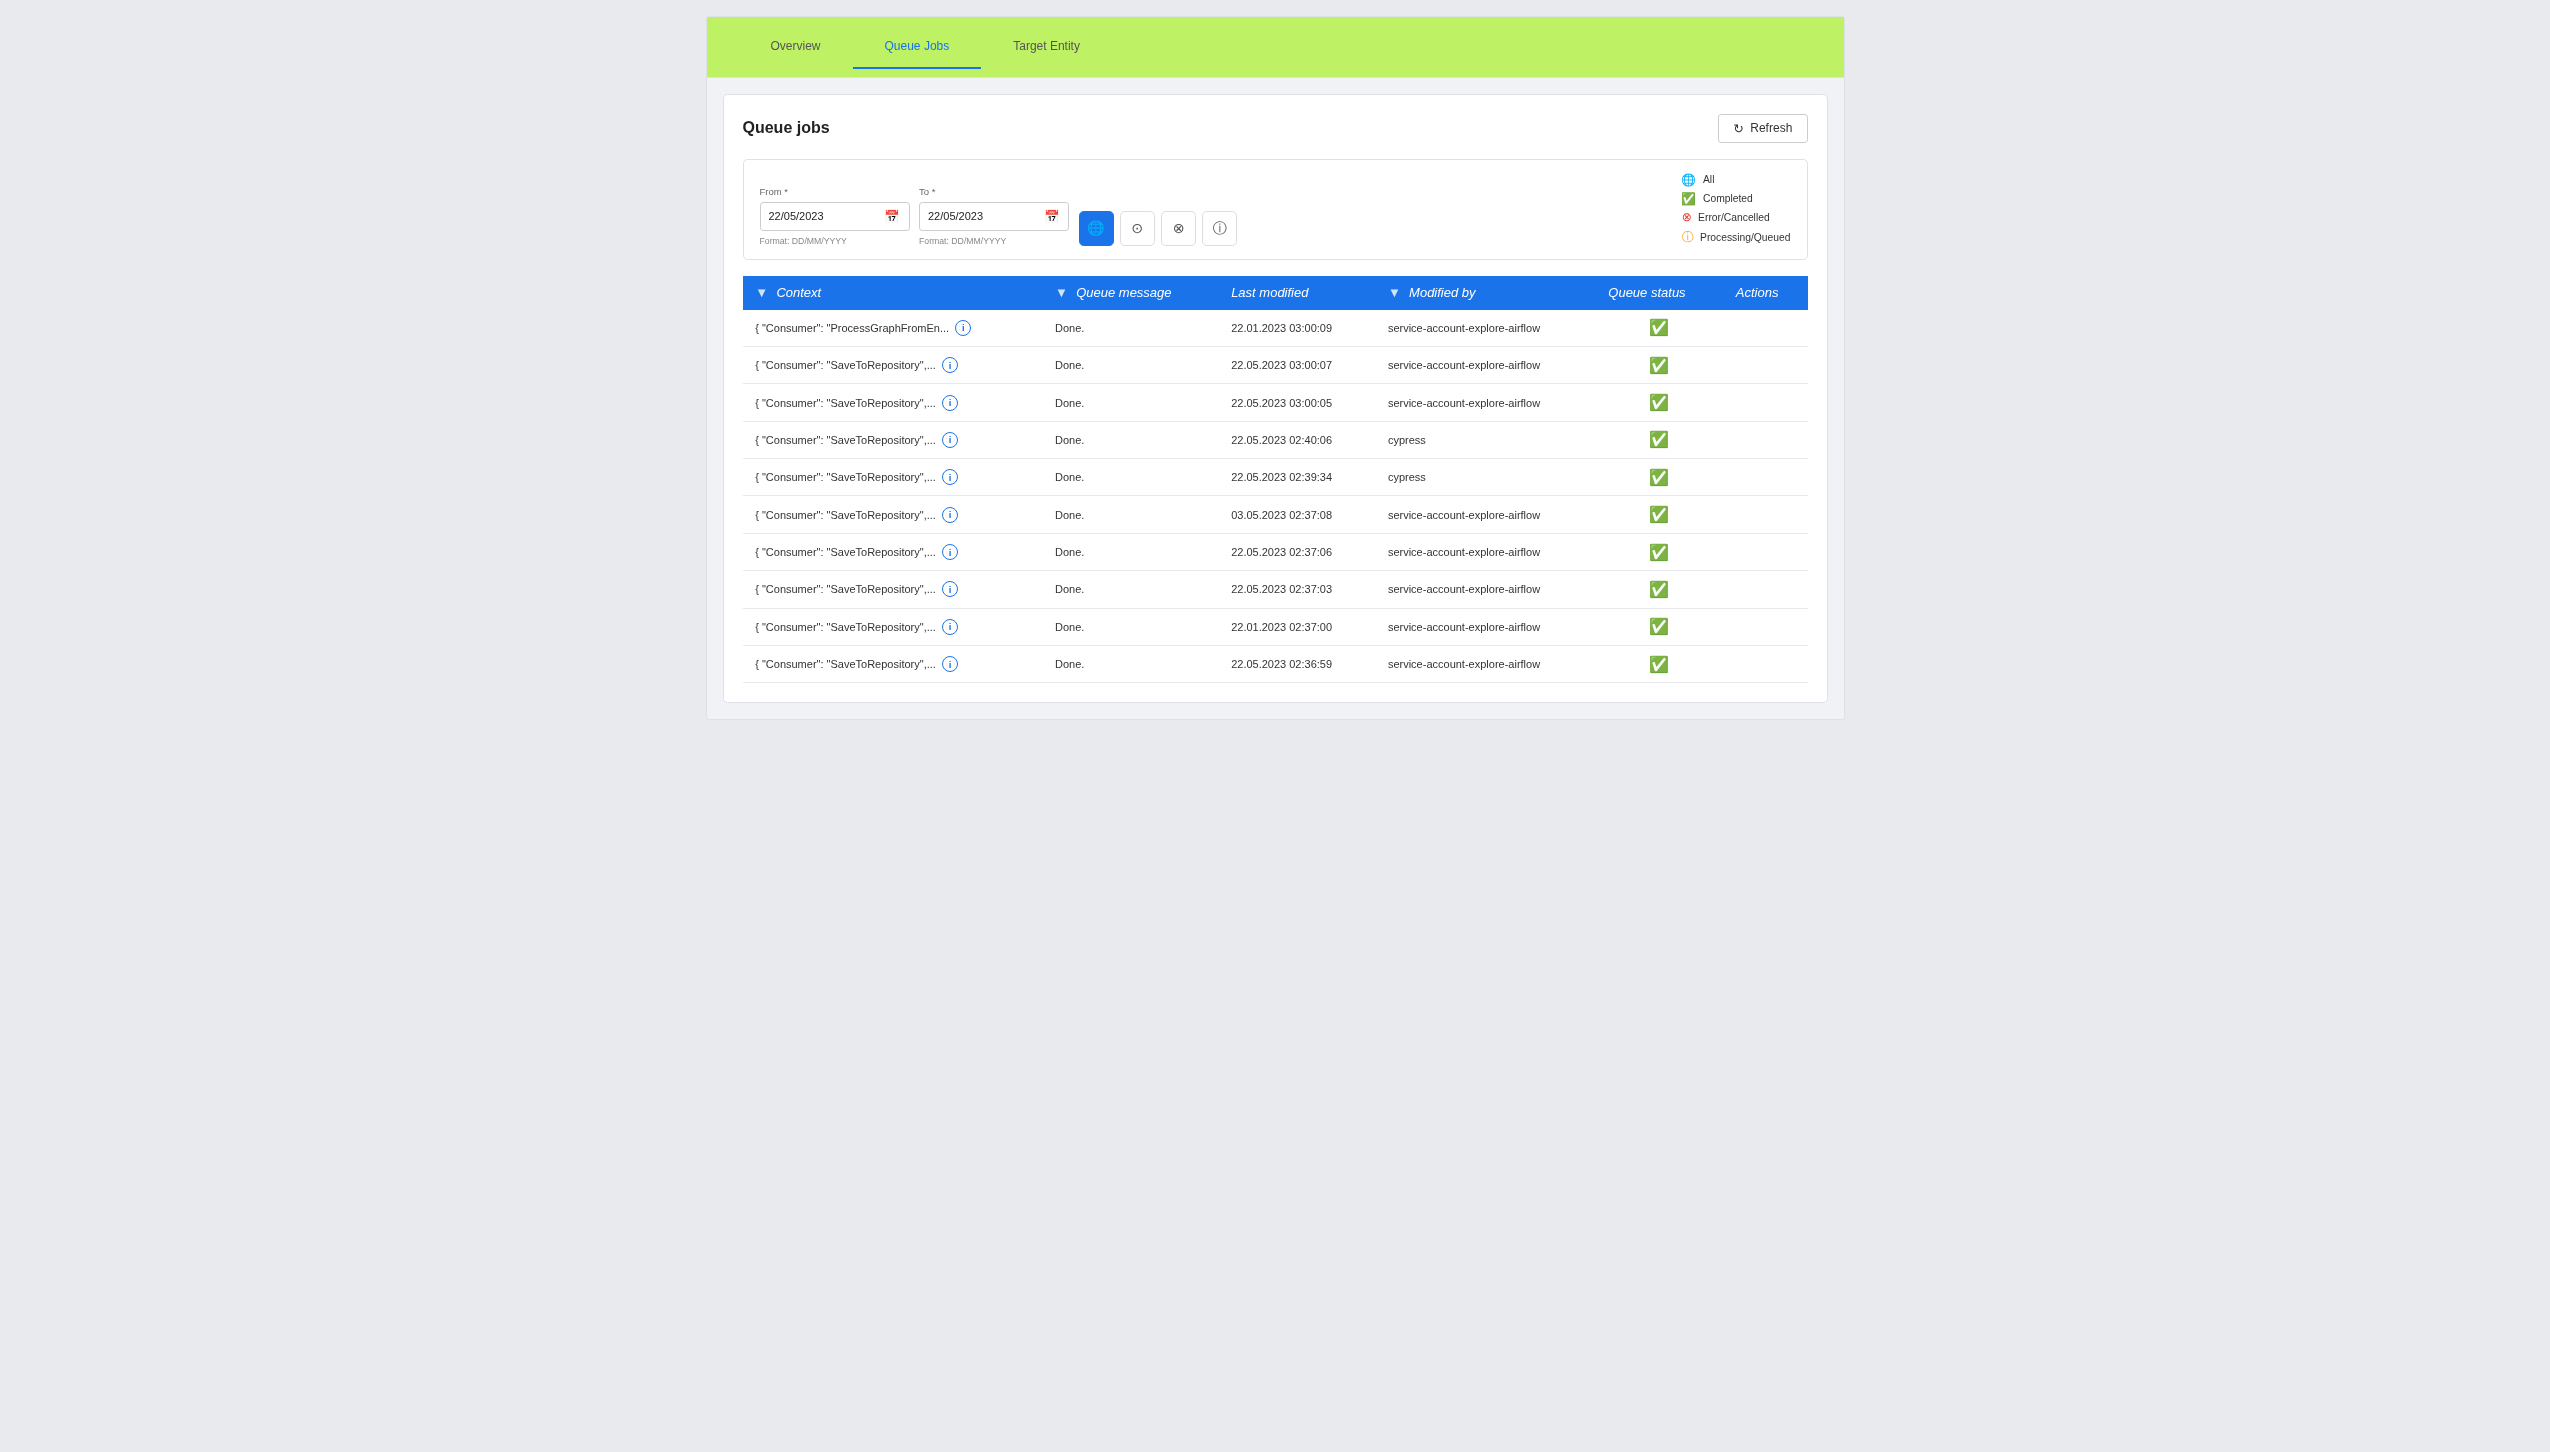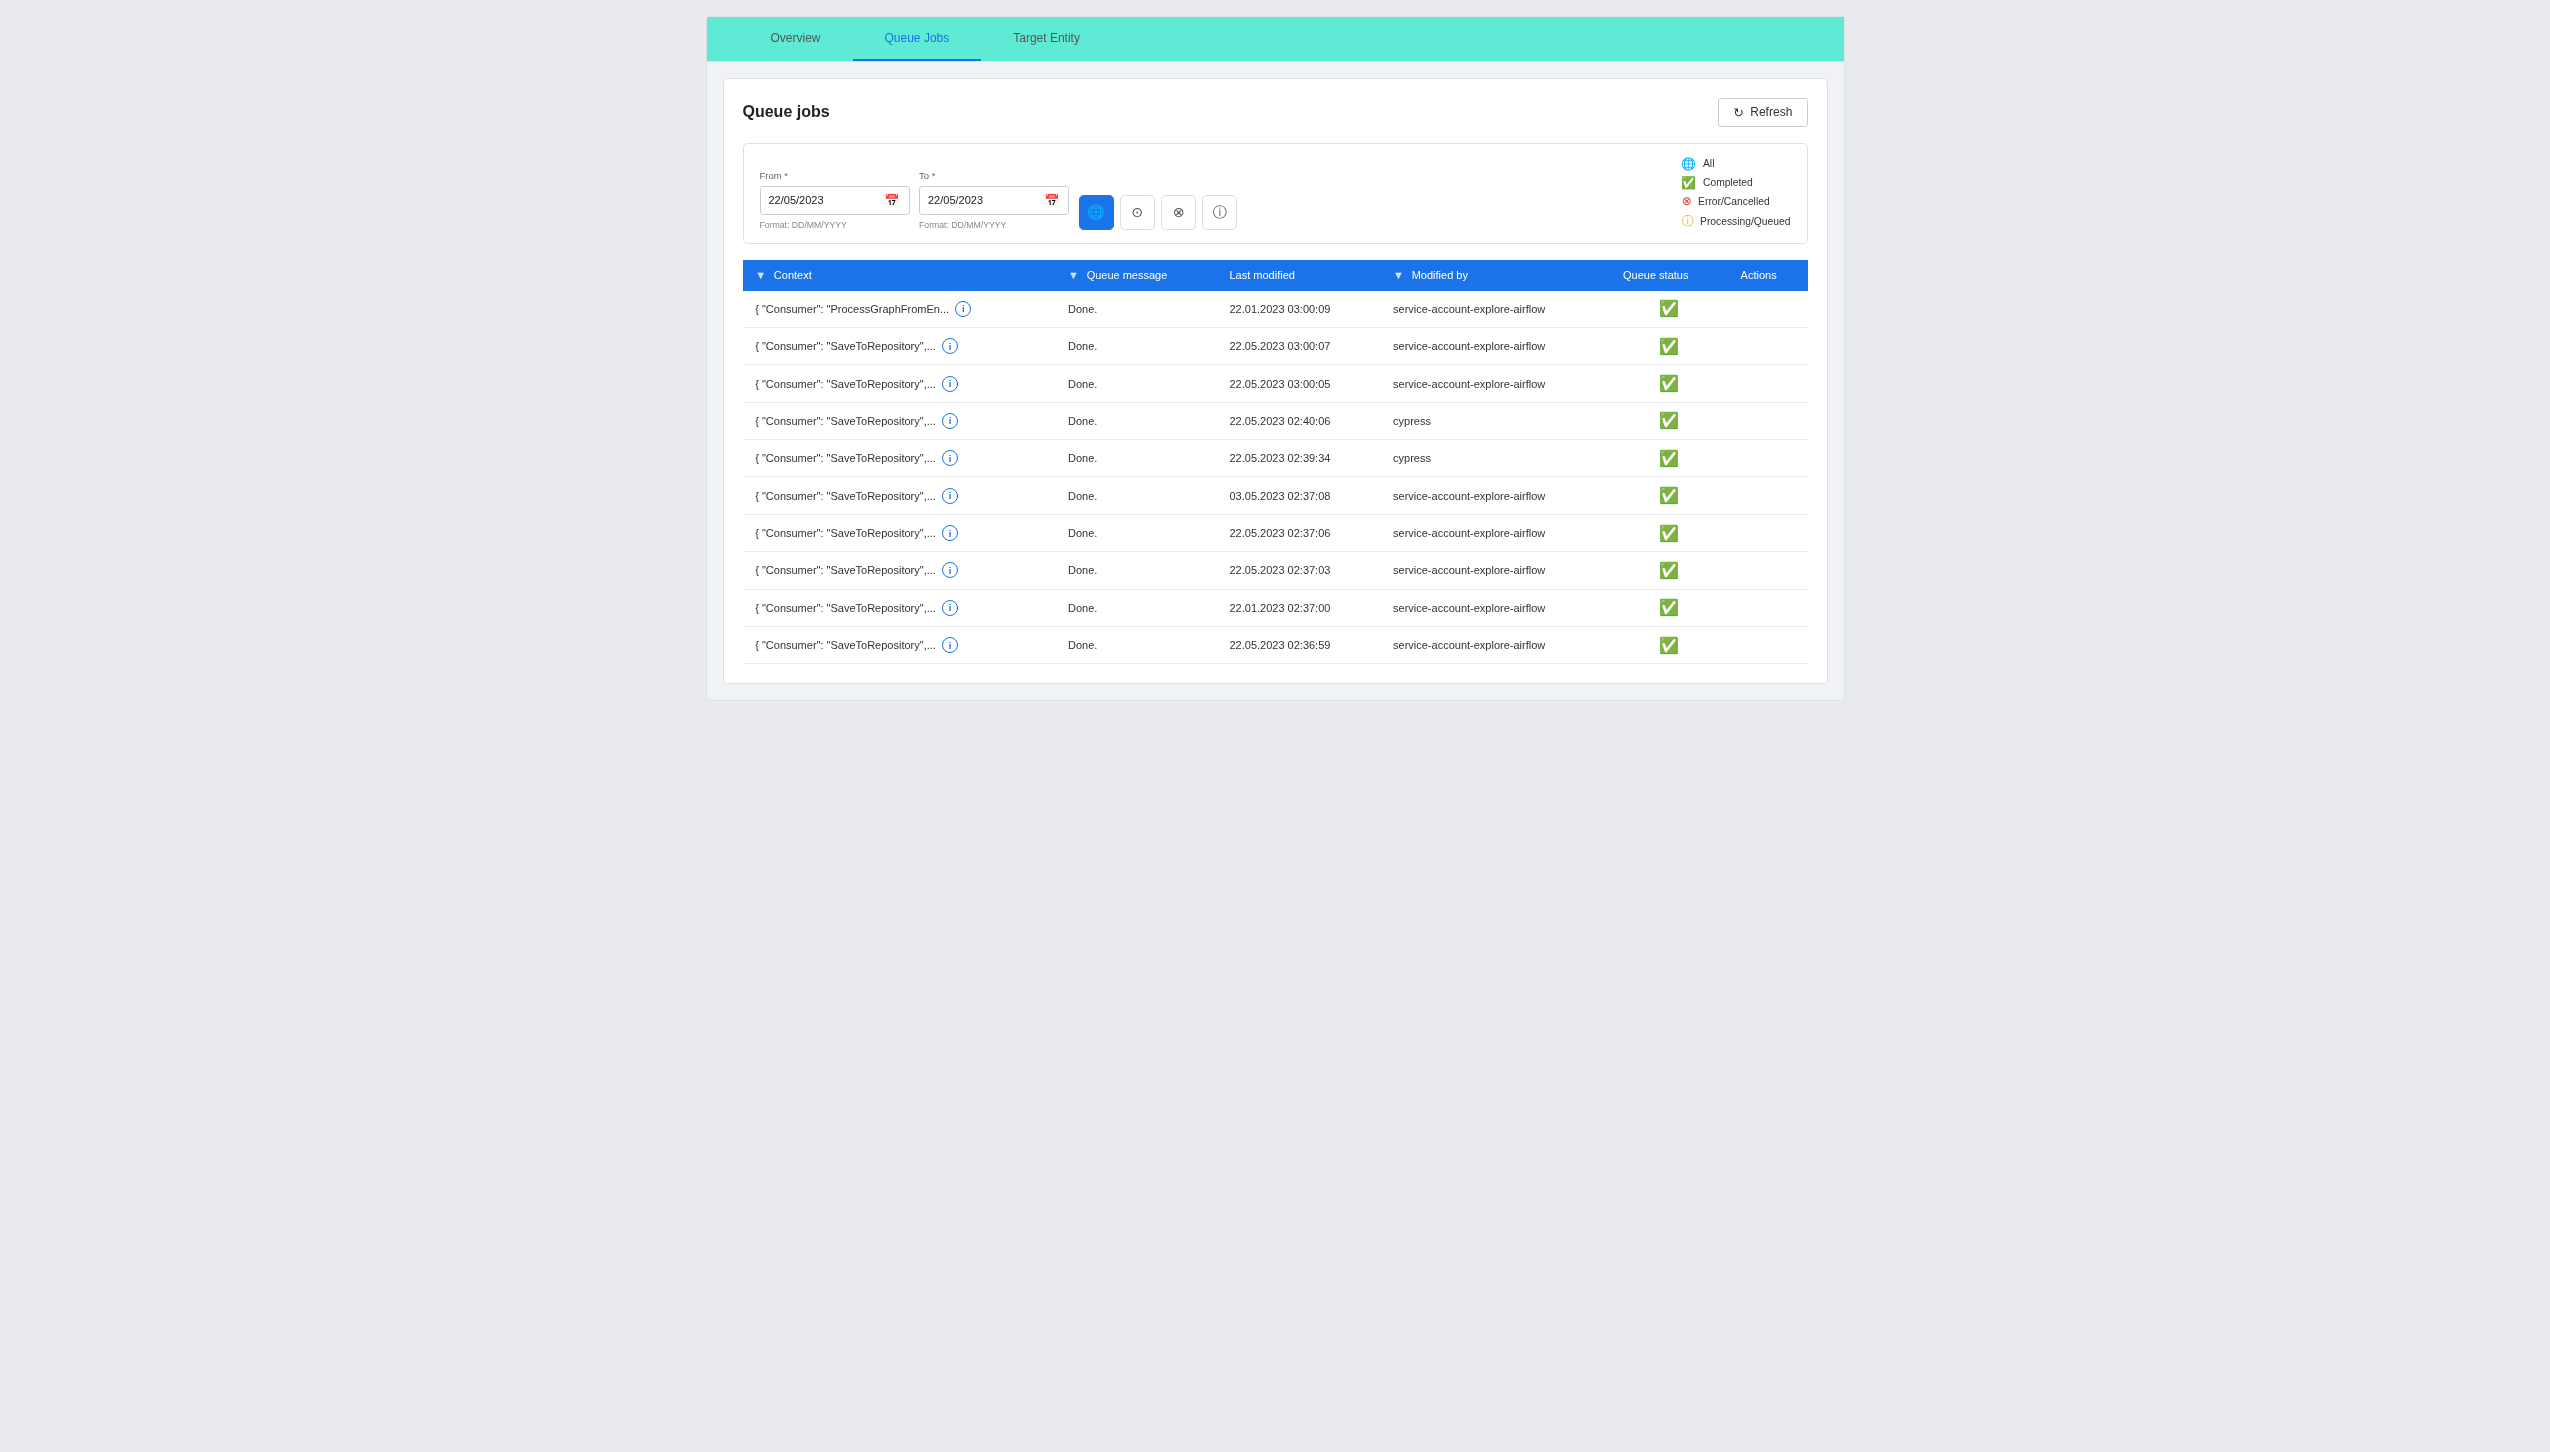--- a/index.html
+++ b/index.html
@@ -15,23 +15,23 @@
     .page-wrapper {
       background: #f0f2f5;
       width: 100%;
       max-width: 1139px;
       border: 0.8px solid #dde1e7;
       border-radius: 3.2px;
     }
     
     .tabs-bar {
       display: flex;
-      background: #5eead4;
+      background: #bef264;
       border-bottom: 0.8px solid #e0e0e0;
-      padding: 0 32px;
+      padding: 8px 32px;
     }
     .tab-item {
       padding: 14.2px 32px;
       font-size: 12px;
       color: #555;
       cursor: pointer;
       border-bottom: 2.4px solid transparent;
       margin-bottom: -0.8px;
       white-space: nowrap;
     }
@@ -172,21 +172,22 @@
       font-size: 11px;
     }
     thead tr {
       background: #1a73e8;
       color: #fff;
     }
     thead th {
       padding: 9.5px 12.7px;
       text-align: left;
       font-weight: 500;
-      font-size: 11px;
+      font-size: 13px;
+      font-style: italic;
     }
     thead th .filter-icon {
       margin-right: 4.7px;
       opacity: 0.8;
     }
     tbody tr {
       border-bottom: 0.8px solid #e8eaed;
     }
     tbody td {
       padding: 8.7px 12.7px;

